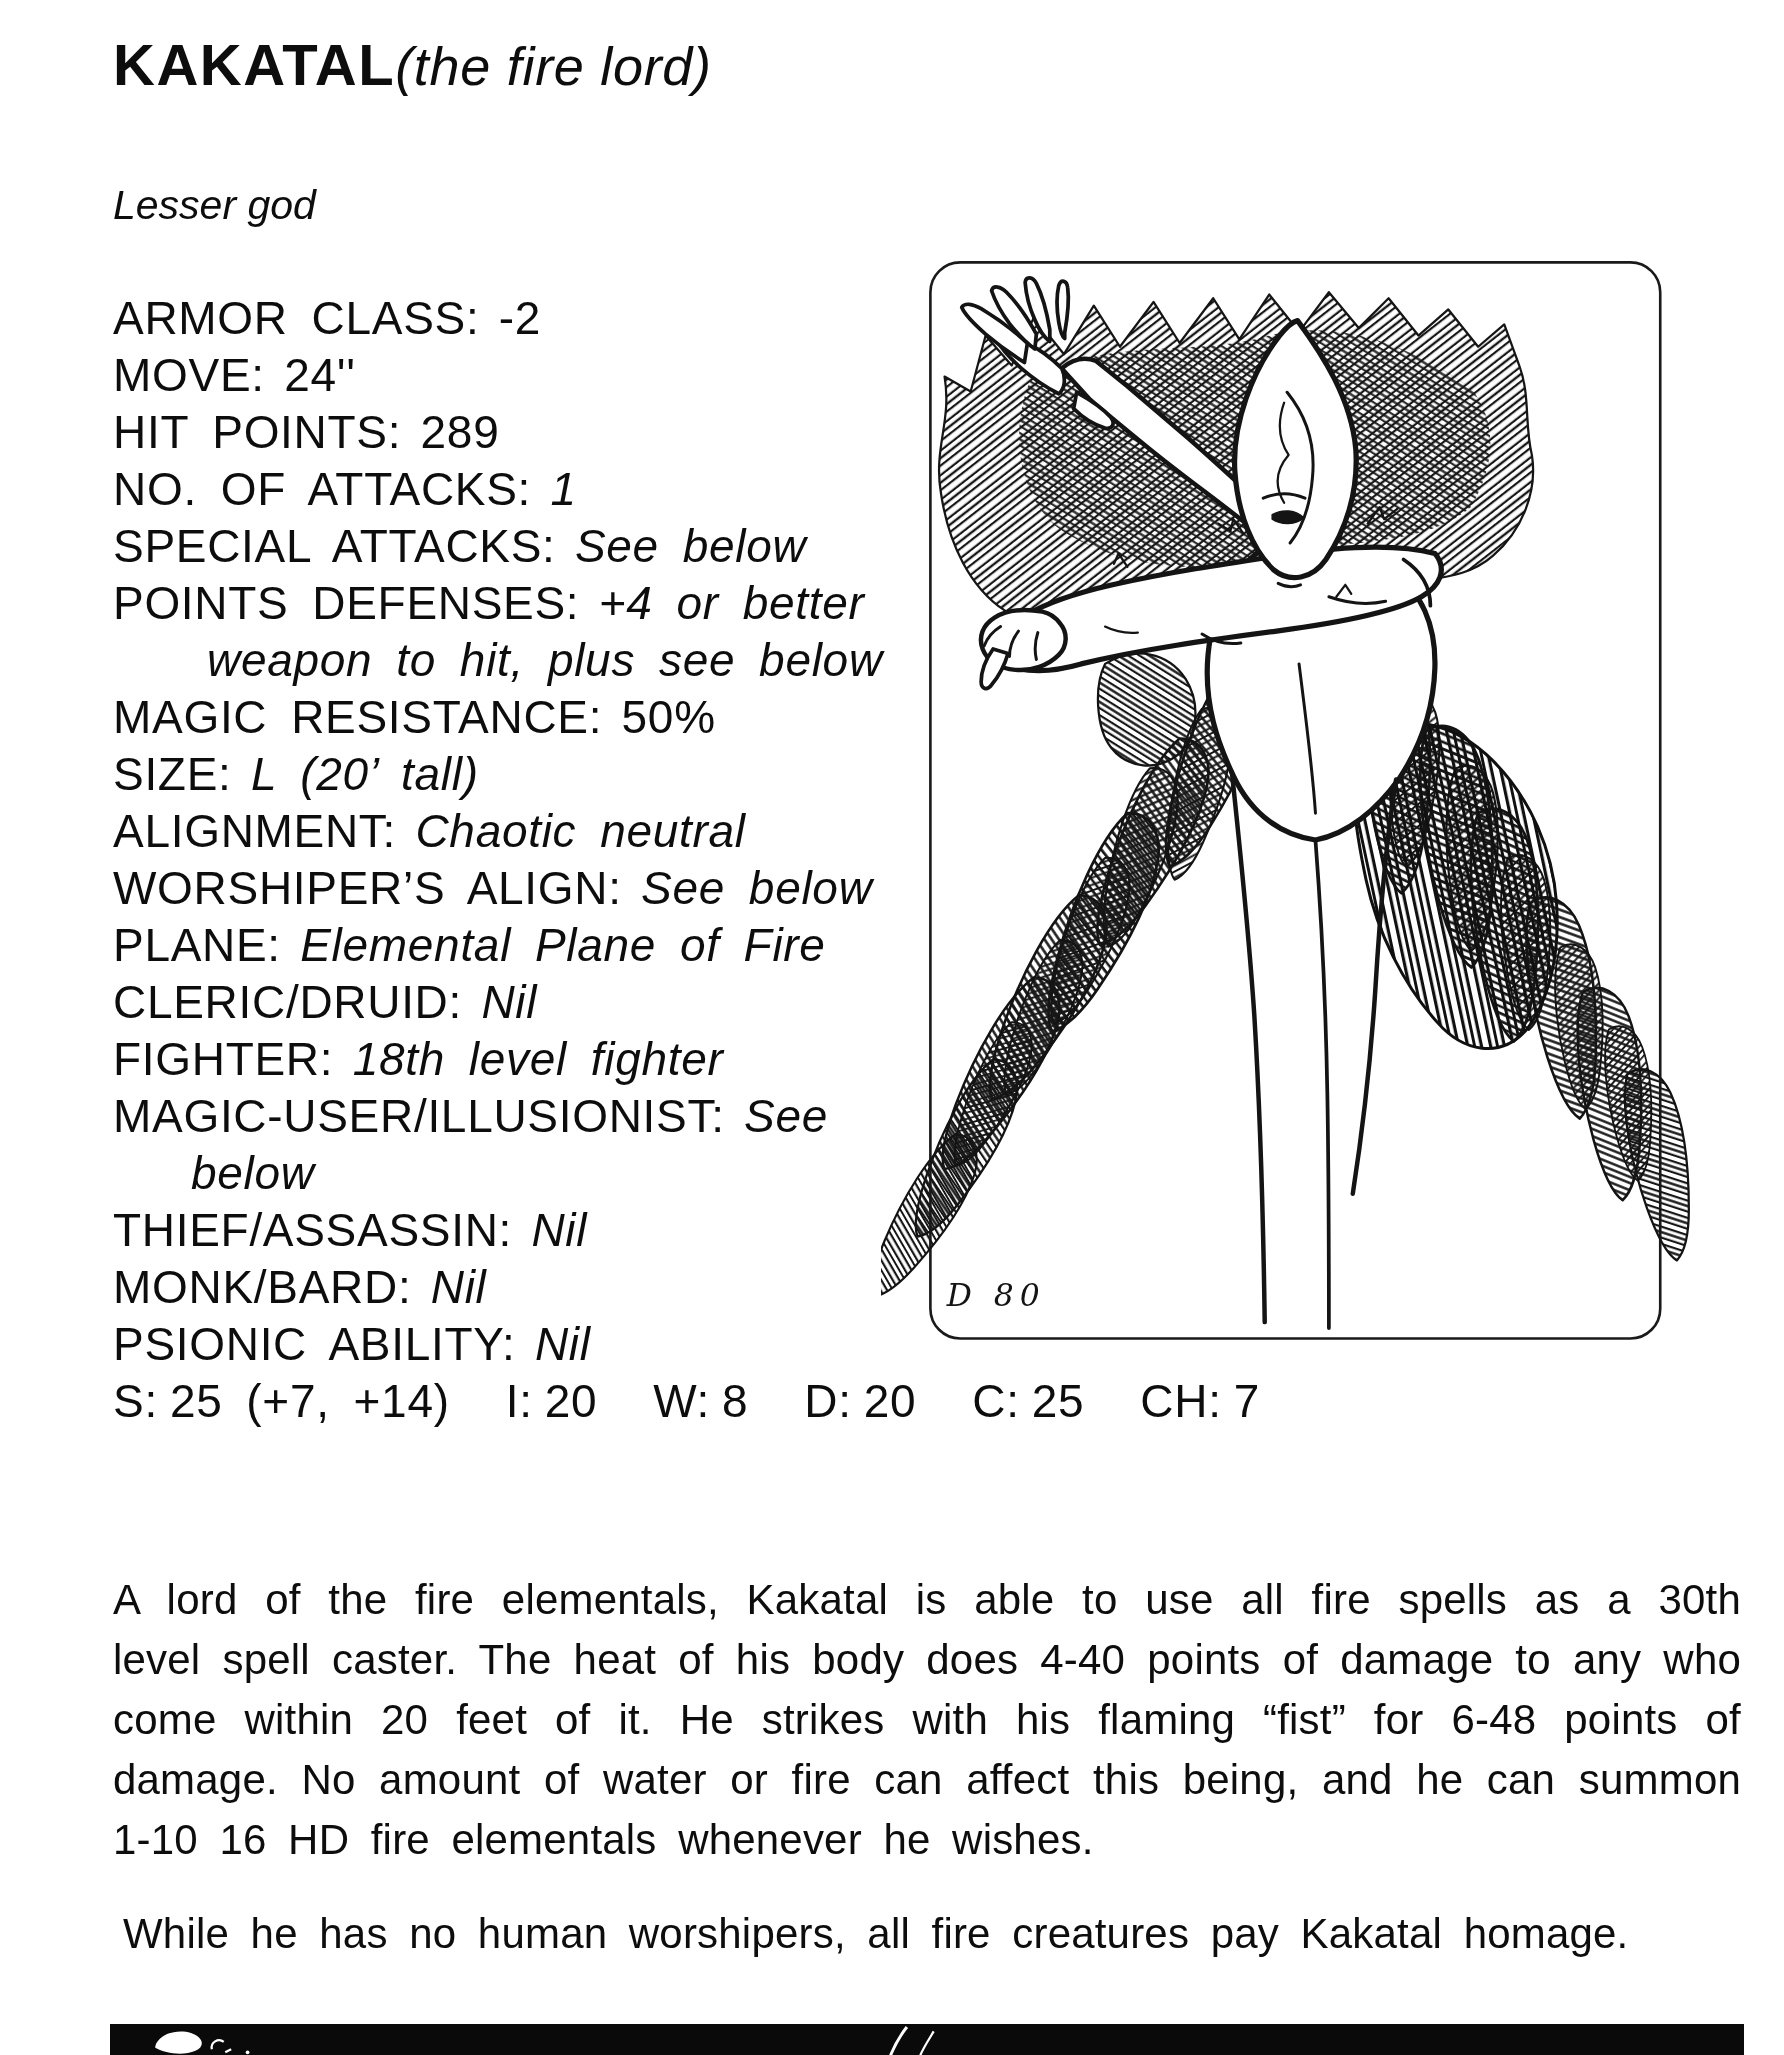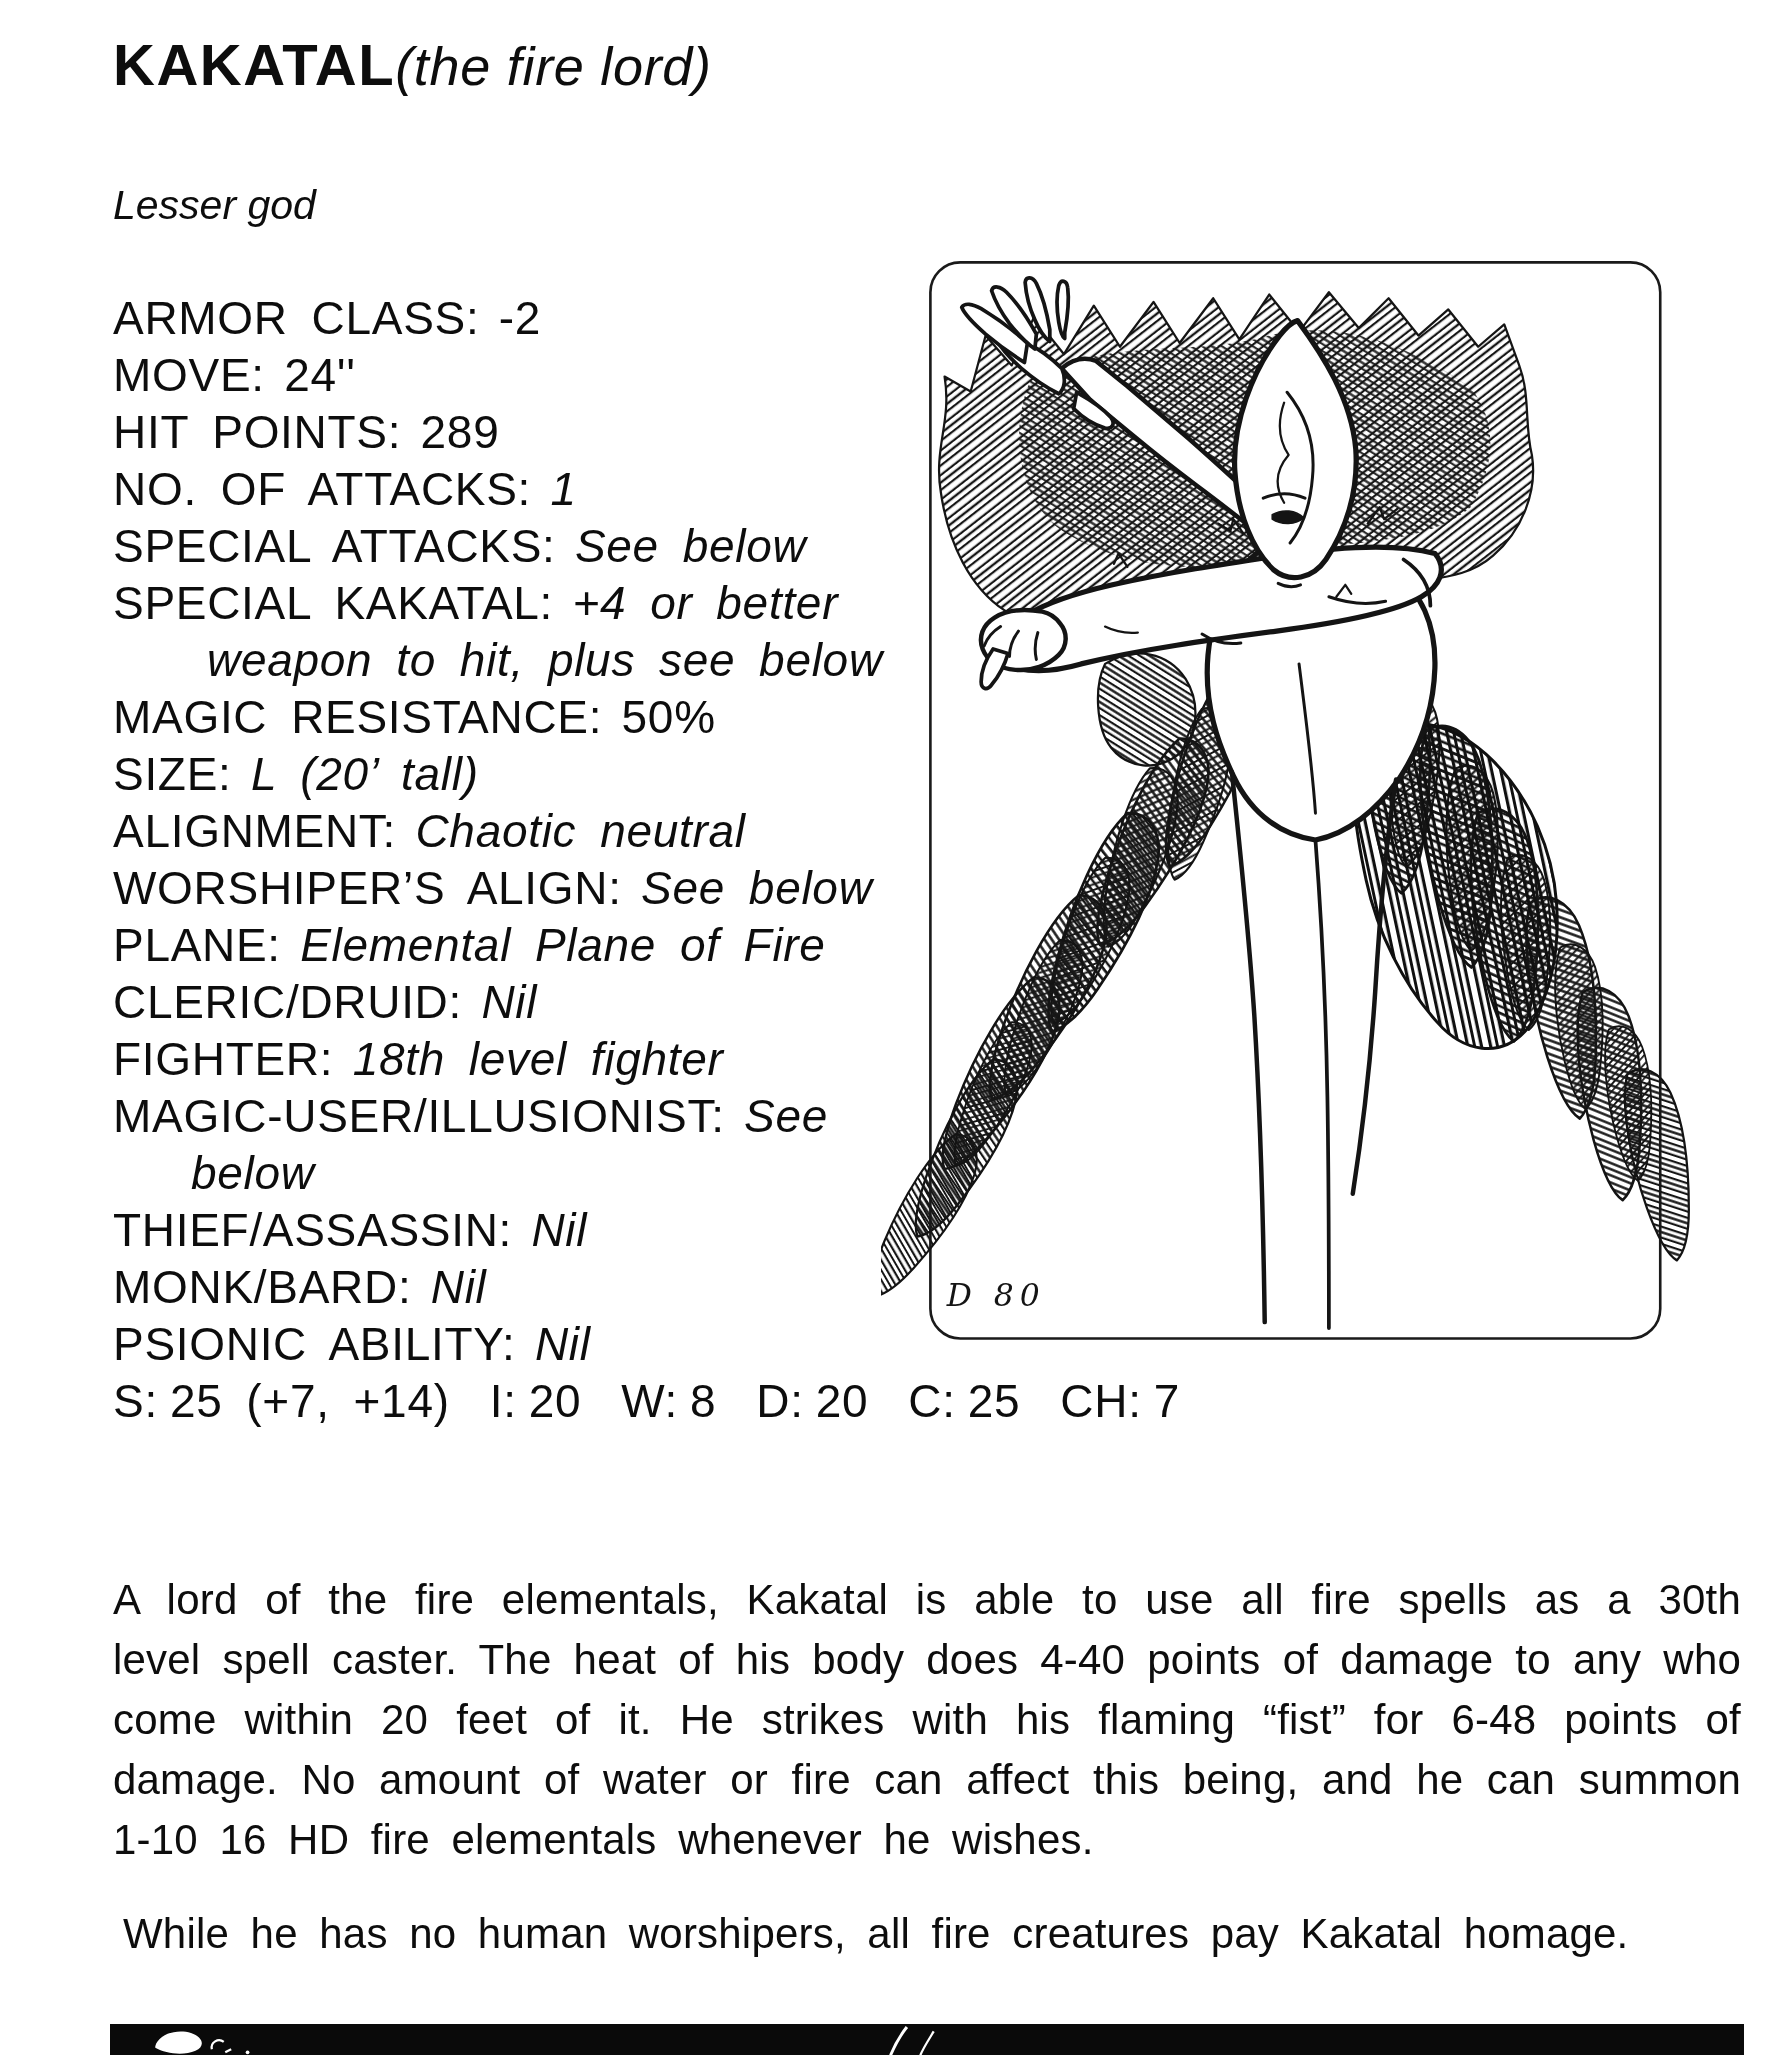--- a/index.html
+++ b/index.html
@@ -9,21 +9,21 @@
   }
   .title-block{position:absolute;left:113px;top:31px;white-space:nowrap;}
   .title-name{font-weight:700;font-size:58px;letter-spacing:1.5px;}
   .title-epithet{font-style:italic;font-weight:400;font-size:54px;letter-spacing:0.7px;}
   .subtitle{position:absolute;left:113px;top:182px;font-style:italic;font-size:41px;}
   .stats{position:absolute;left:113px;top:290px;width:881px;font-size:46px;letter-spacing:0.7px;word-spacing:10.4px;}
   .stat-row{line-height:57px;white-space:nowrap;}
   .stat-row .val{margin-left:19.4px;}
   .stat-row.cont{padding-left:78px;}
   .italic{font-style:italic;}
-  .abilities{display:flex;gap:40px;line-height:57px;white-space:nowrap;}
+  .abilities{display:flex;gap:56px;line-height:57px;white-space:nowrap;}
   .abilities .pair .val{margin-left:12px;}
   .bodytext{position:absolute;left:113px;top:1570px;width:1628px;font-size:42px;line-height:60px;text-align:justify;word-spacing:9.7px;letter-spacing:0.2px;}
   .bodytext p{margin:0 0 34px 0;}
   .bodytext p:last-child{margin:10px;}
   .illustration{position:absolute;left:881px;top:246px;width:904px;height:1097px;}
   .bottom-strip{position:absolute;left:110px;top:2024px;width:1634px;height:32px;background:#0a0a0a;overflow:hidden;}
   .bottom-strip svg{display:block;}
 </style>
 </head>
 <body>
@@ -33,21 +33,21 @@
 </div>
 
 <div class="subtitle">Lesser god</div>
 
 <div class="stats">
   <div class="stat-row"><span class="lbl">ARMOR CLASS:</span><span class="val">-2</span></div>
   <div class="stat-row"><span class="lbl">MOVE:</span><span class="val">24''</span></div>
   <div class="stat-row"><span class="lbl">HIT POINTS:</span><span class="val">289</span></div>
   <div class="stat-row"><span class="lbl">NO. OF ATTACKS:</span><span class="val italic">1</span></div>
   <div class="stat-row"><span class="lbl">SPECIAL ATTACKS:</span><span class="val italic">See below</span></div>
-  <div class="stat-row"><span class="lbl">SPECIAL KAKATAL:</span><span class="val italic">+4 or better</span></div>
+  <div class="stat-row"><span class="lbl">POINTS DEFENSES:</span><span class="val italic">+4 or better</span></div>
   <div class="stat-row cont"><span class="val italic" style="margin-left:16px">weapon to hit, plus see below</span></div>
   <div class="stat-row"><span class="lbl">MAGIC RESISTANCE:</span><span class="val">50%</span></div>
   <div class="stat-row"><span class="lbl">SIZE:</span><span class="val italic">L (20’ tall)</span></div>
   <div class="stat-row"><span class="lbl">ALIGNMENT:</span><span class="val italic">Chaotic neutral</span></div>
   <div class="stat-row"><span class="lbl">WORSHIPER’S ALIGN:</span><span class="val italic">See below</span></div>
   <div class="stat-row"><span class="lbl">PLANE:</span><span class="val italic">Elemental Plane of Fire</span></div>
   <div class="stat-row"><span class="lbl">CLERIC/DRUID:</span><span class="val italic">Nil</span></div>
   <div class="stat-row"><span class="lbl">FIGHTER:</span><span class="val italic">18th level fighter</span></div>
   <div class="stat-row"><span class="lbl">MAGIC-USER/ILLUSIONIST:</span><span class="val italic">See</span></div>
   <div class="stat-row cont"><span class="val italic" style="margin-left:0">below</span></div>

